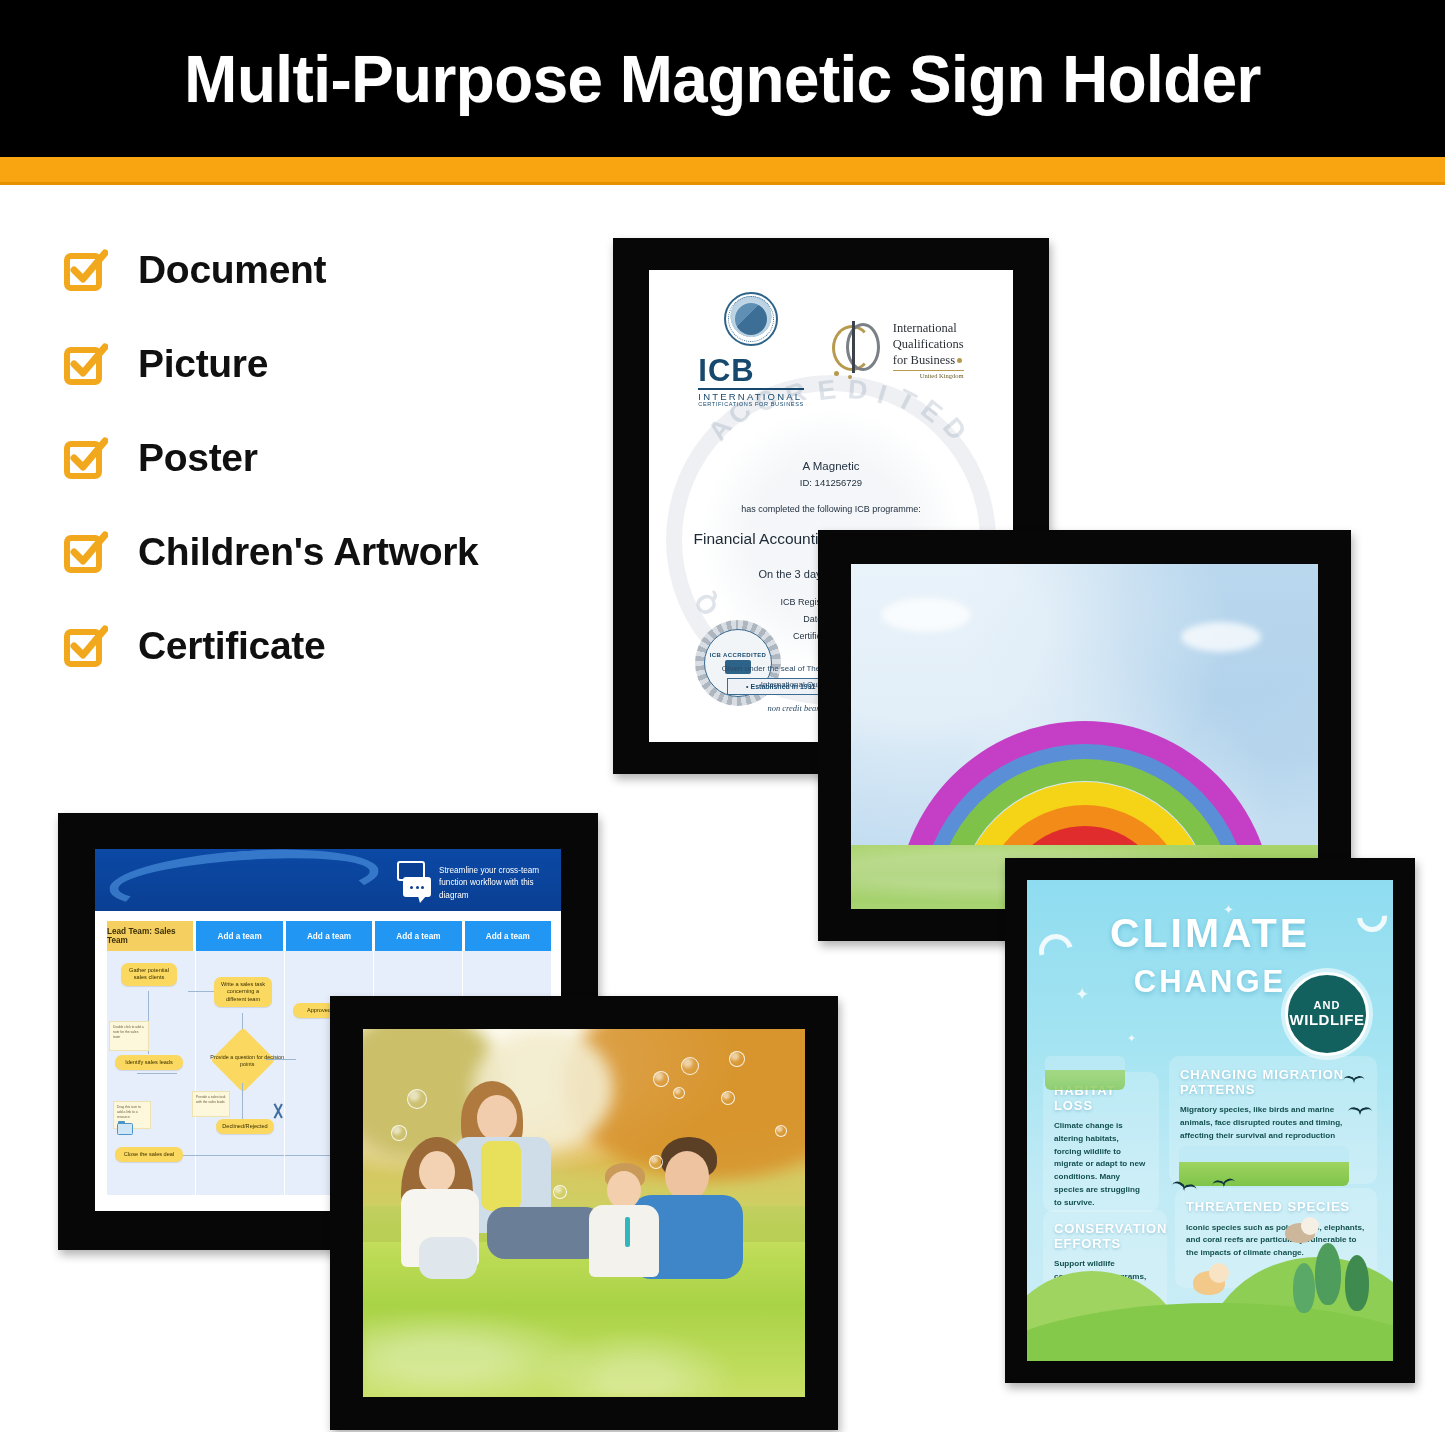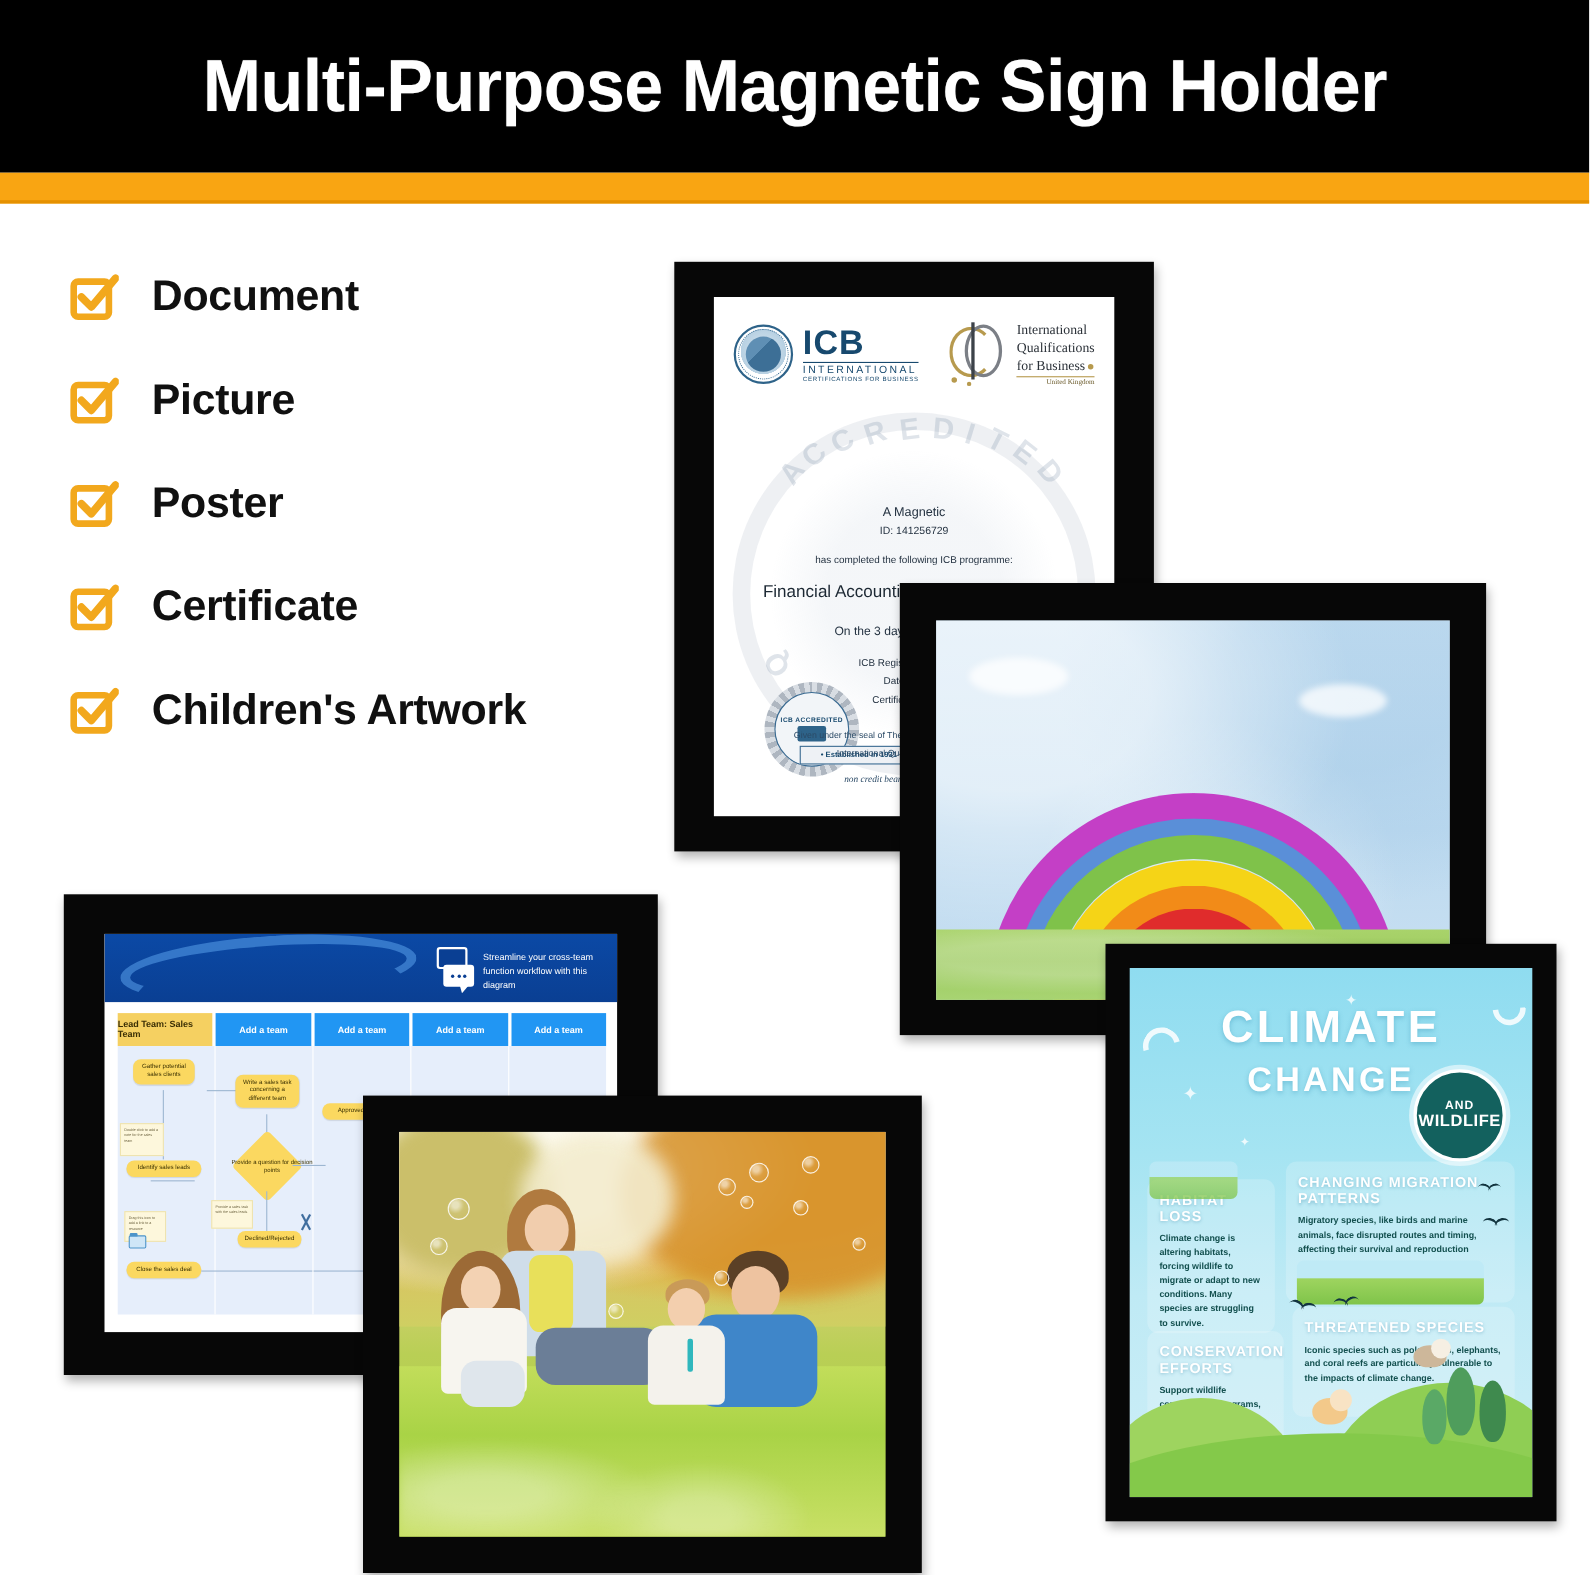--- a/index.html
+++ b/index.html
@@ -127,21 +127,21 @@
   }
   .cert-watermark .wm-text span {
     position: absolute;
     transform-origin: center;
   }
   .cert-logos {
     position: absolute;
     left: 0; top: 22px; width: 100%;
     display: flex; justify-content: center; align-items: center; gap: 26px;
   }
-  .icb-logo { display: flex; align-items: center; gap: 9px; }
+  .icb-logo { display: flex; align-items: center; gap: 9px; flex-direction: column; }
   .icb-seal {
     width: 54px; height: 54px; border-radius: 50%;
     border: 2px solid #2e6389;
     background: radial-gradient(circle at 50% 45%, #d9e7f1 0%, #b7d0e2 55%, #ffffff 56%);
     position: relative;
   }
   .icb-seal::after{
     content:"";
     position:absolute; left:9px; top:9px; right:9px; bottom:9px;
     border-radius:50%;
@@ -560,33 +560,33 @@
 
     <div class="feature-row">
       <span class="check-icon">
         <span class="box"></span>
         <span class="tick">
           <svg width="40" height="40" viewBox="0 0 40 40">
               <path d="M6 21 L15 30 L37 4" fill="none" stroke="#F2A81D" stroke-width="7" stroke-linecap="round" stroke-linejoin="round"></path>
             </svg>
         </span>
       </span>
-      <span class="feature-label">Certificate</span>
+      <span class="feature-label">Children's Artwork</span>
     </div>
 
     <div class="feature-row">
       <span class="check-icon">
         <span class="box"></span>
         <span class="tick">
           <svg width="40" height="40" viewBox="0 0 40 40">
               <path d="M6 21 L15 30 L37 4" fill="none" stroke="#F2A81D" stroke-width="7" stroke-linecap="round" stroke-linejoin="round"></path>
             </svg>
         </span>
       </span>
-      <span class="feature-label">Children's Artwork</span>
+      <span class="feature-label">Certificate</span>
     </div>
 
   </div>
 
   <div class="frame" id="frame-certificate">
     <div class="frame-inner" id="certificate-art">
 
       <div class="cert-watermark">
         <div class="wm-text">
           <span style="left:28px;top:22px;transform:rotate(-52deg)">A</span>

